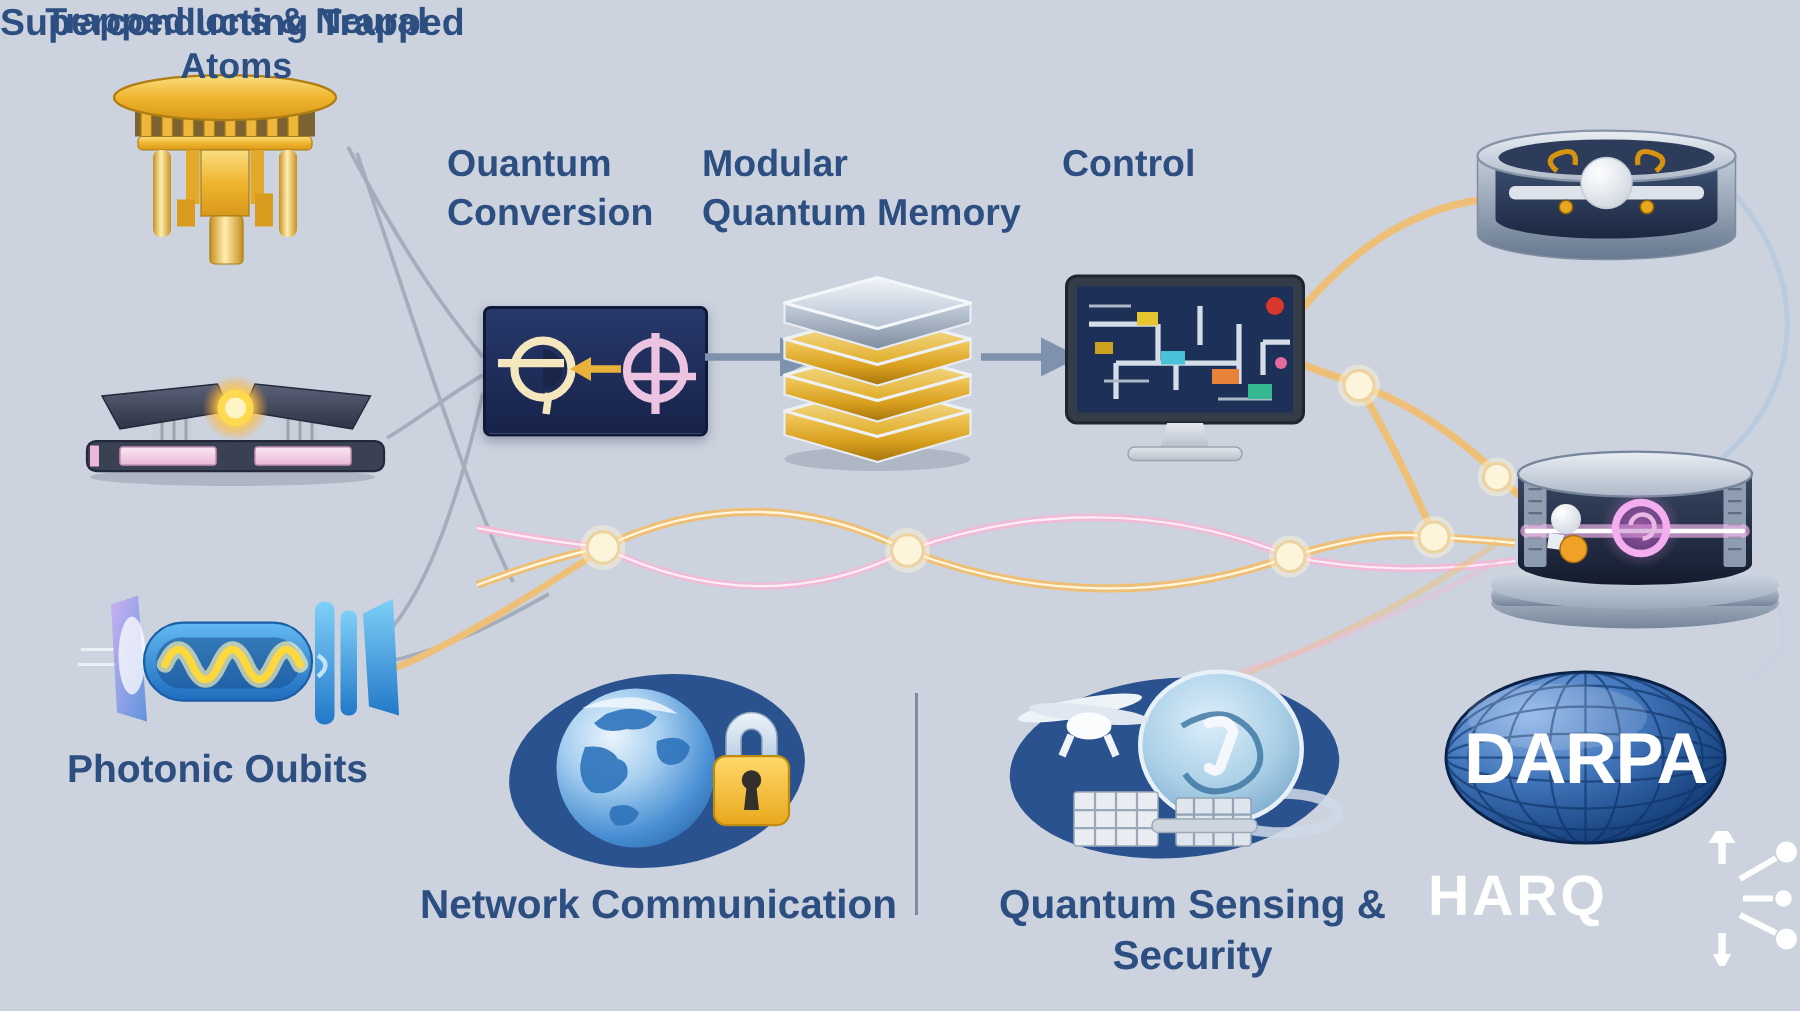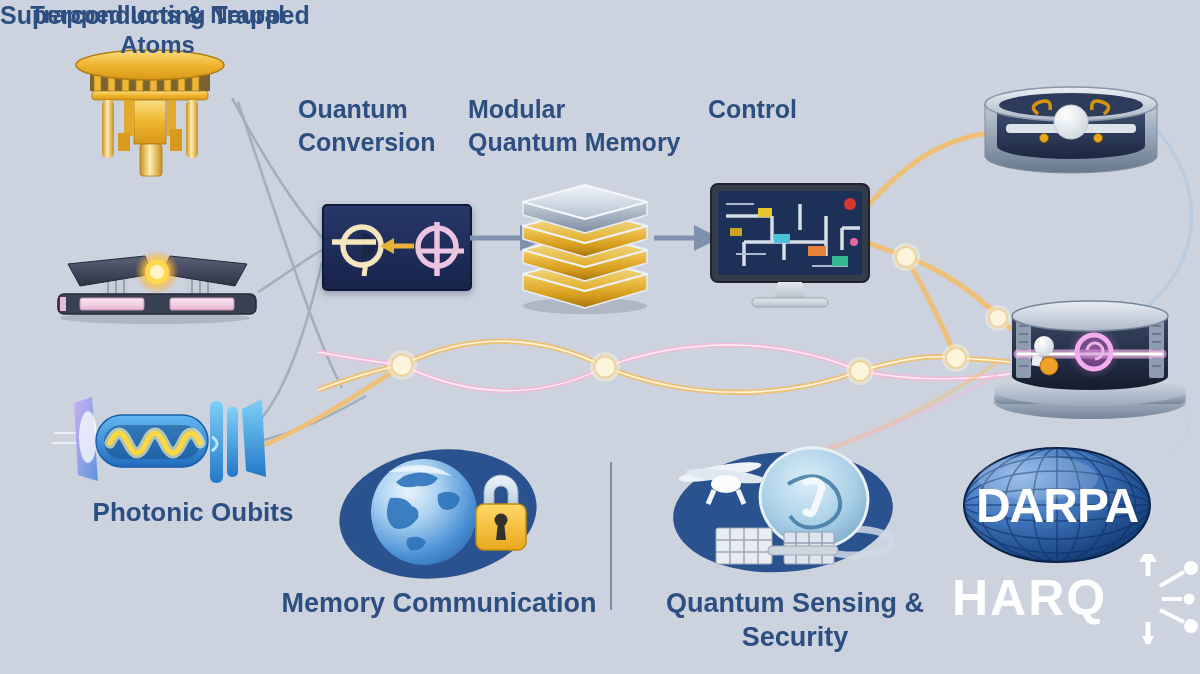--- a/index.html
+++ b/index.html
@@ -1,36 +1,36 @@
 <!DOCTYPE html>
 <html><head>
 <meta charset="utf-8">
 <style>
   html,body{margin:0;padding:0;background:#aab3c2;}
   #canvas{position:relative;width:1200px;height:674px;background:#ccd3de;overflow:hidden;
           font-family:"Liberation Sans",sans-serif;}
   .lbl{position:absolute;color:#2d4e80;font-weight:bold;text-align:center;z-index:3;line-height:1.25;}
   #lbl-super{left:0;top:190;width:280;font-size:25px;}
   #lbl-ions{left:0;top:336;width:315px;font-size:24px;}
-  #lbl-photonic{left:40px;top:496px;width:210px;font-size:26px;margin-left:48px;}
+  #lbl-photonic{left:40px;top:496px;width:210px;font-size:26px;}
   .hdr{position:absolute;color:#2d4e80;font-weight:bold;text-align:left;z-index:3;font-size:25px;line-height:33px;}
   #hdr-conversion{left:298px;top:93px;width:168px;}
   #hdr-memory{left:468px;top:93px;width:235px;}
   #hdr-control{left:708px;top:93px;width:175px;}
   #lbl-network{left:948px;top:197px;width:240px;font-size:24px;line-height:29px;}
   #lbl-comm{left:278px;top:587px;width:322px;font-size:27px;}
   #lbl-sensing{left:630px;top:587px;width:330px;font-size:27px;}
   .art{position:absolute;z-index:2;}
   #net-overlay{position:absolute;left:0;top:0;z-index:1;}
   #conv-box{position:absolute;left:322px;top:204px;width:146px;height:83px;z-index:2;
             background:linear-gradient(#27386a,#17234a);border:2px solid #0f1a38;border-radius:5px;
             box-shadow:0 3px 7px rgba(40,50,80,.35);}
   #divider{position:absolute;left:610px;top:462px;width:2px;height:148px;background:#6b7a90;opacity:.8;z-index:2;}
   #harq-wrap{position:absolute;left:952px;top:568px;width:245px;height:70px;z-index:3;}
-  #harq-text{font-size:50px;font-weight:bold;color:#ffffff;letter-spacing:2px;
+  #harq-text{font-size:38px;font-weight:bold;color:#ffffff;letter-spacing:2px;
              font-family:"Liberation Sans",sans-serif;line-height:60px;}
   #harq-deco{position:absolute;left:178px;top:-16px;}
 </style>
 </head>
 <body>
 
 <div id="canvas">
 
   <svg id="net-overlay" width="1200" height="674" viewBox="0 0 1200 674">
 
@@ -462,16 +462,16 @@
   </div>
   <div class="hdr" id="hdr-memory">
     <div>Modular</div>
     <div>Quantum Memory</div>
   </div>
   <div class="hdr" id="hdr-control">
     <div>Control</div>
   </div>
 
 
-  <div class="lbl" id="lbl-comm">Memory Communication</div>
+  <div class="lbl" id="lbl-comm">Network Communication</div>
   <div class="lbl" id="lbl-sensing">Quantum Sensing &amp; Security</div>
 
 </div>
 
 </body></html>

